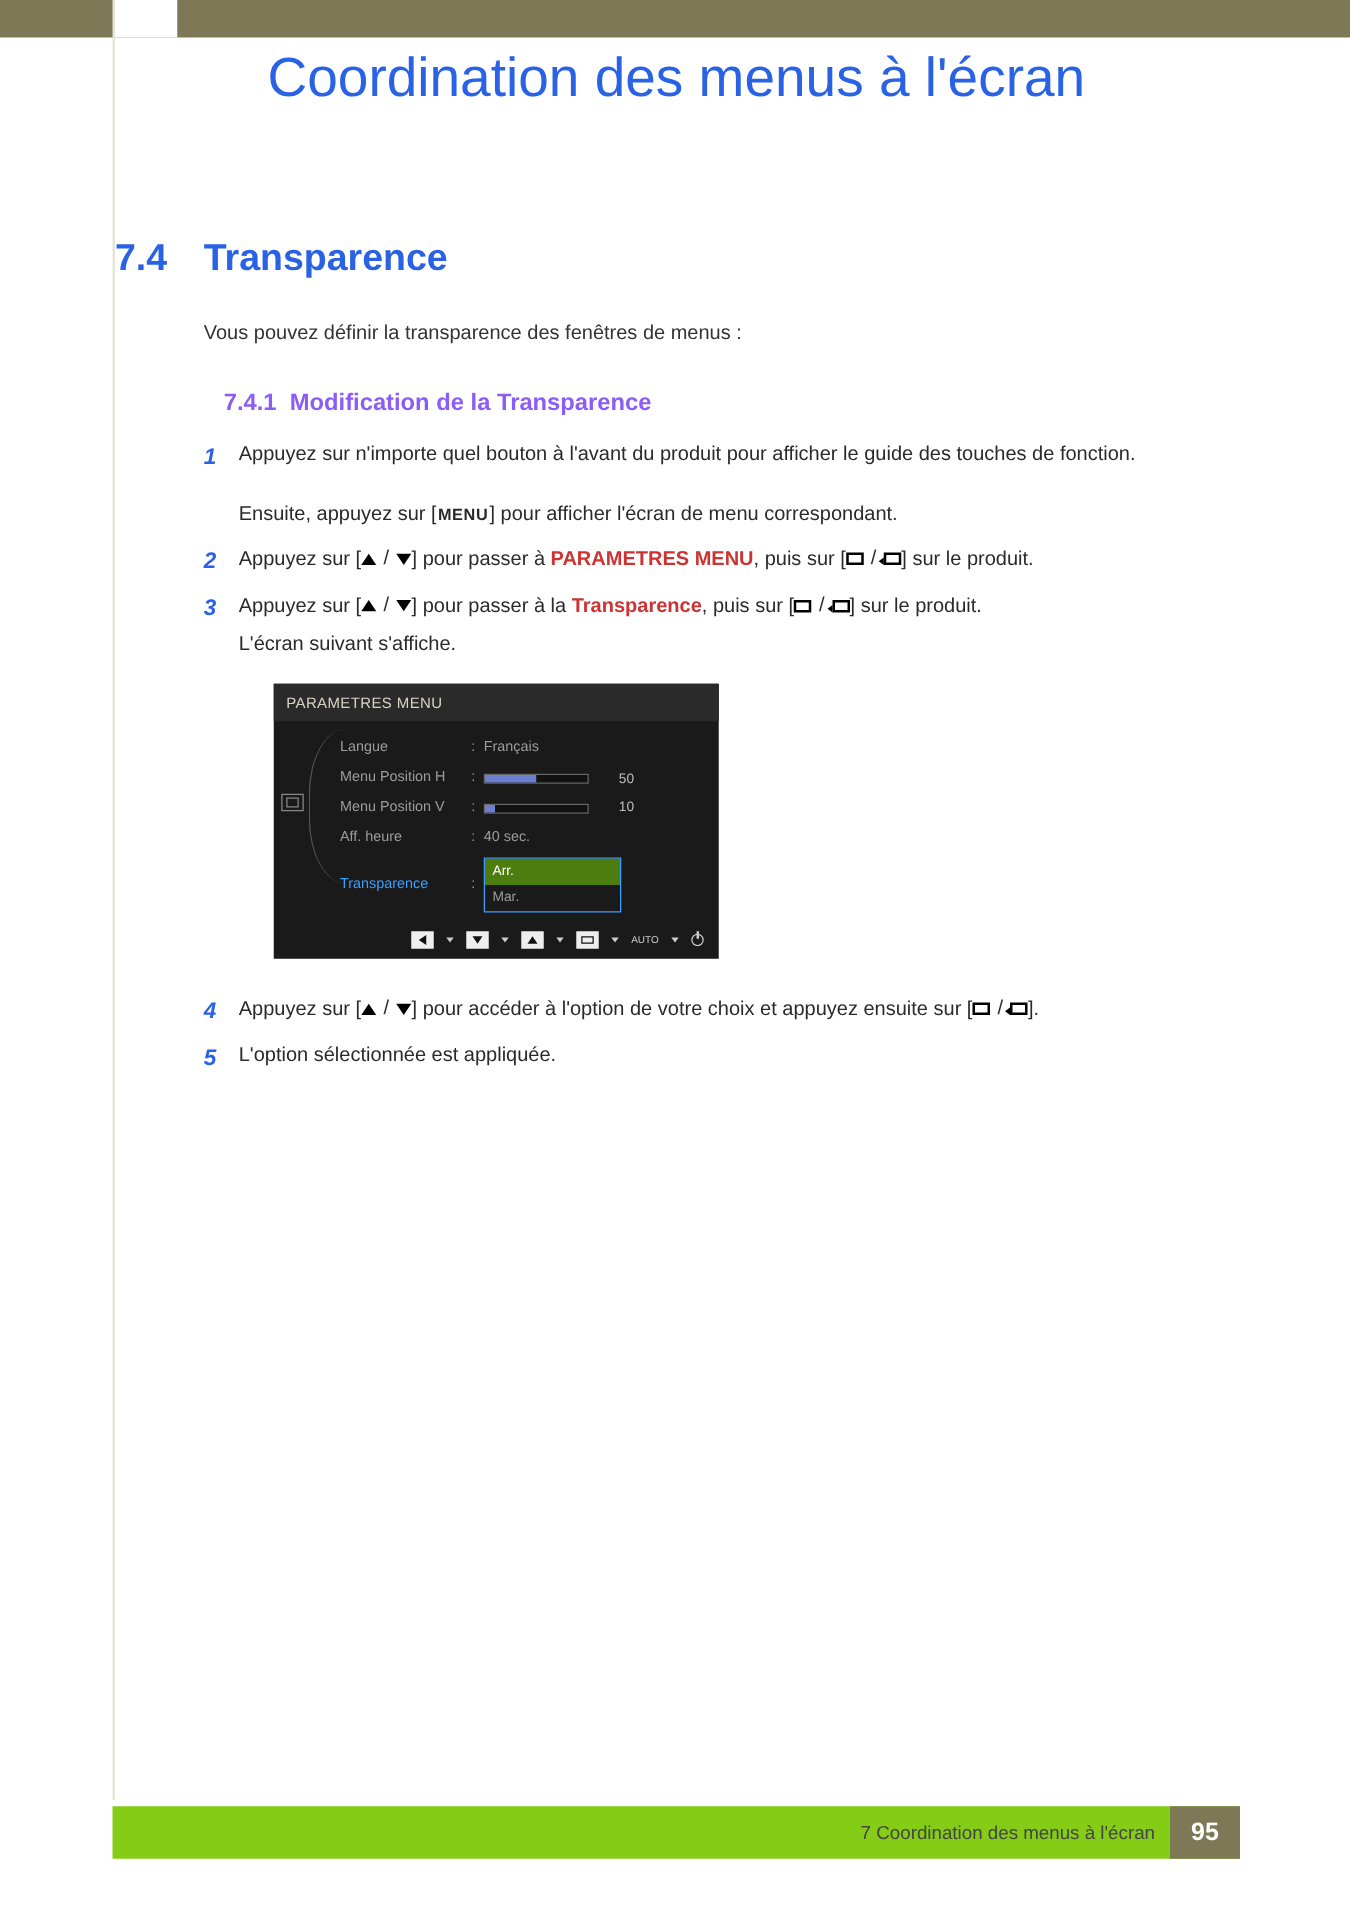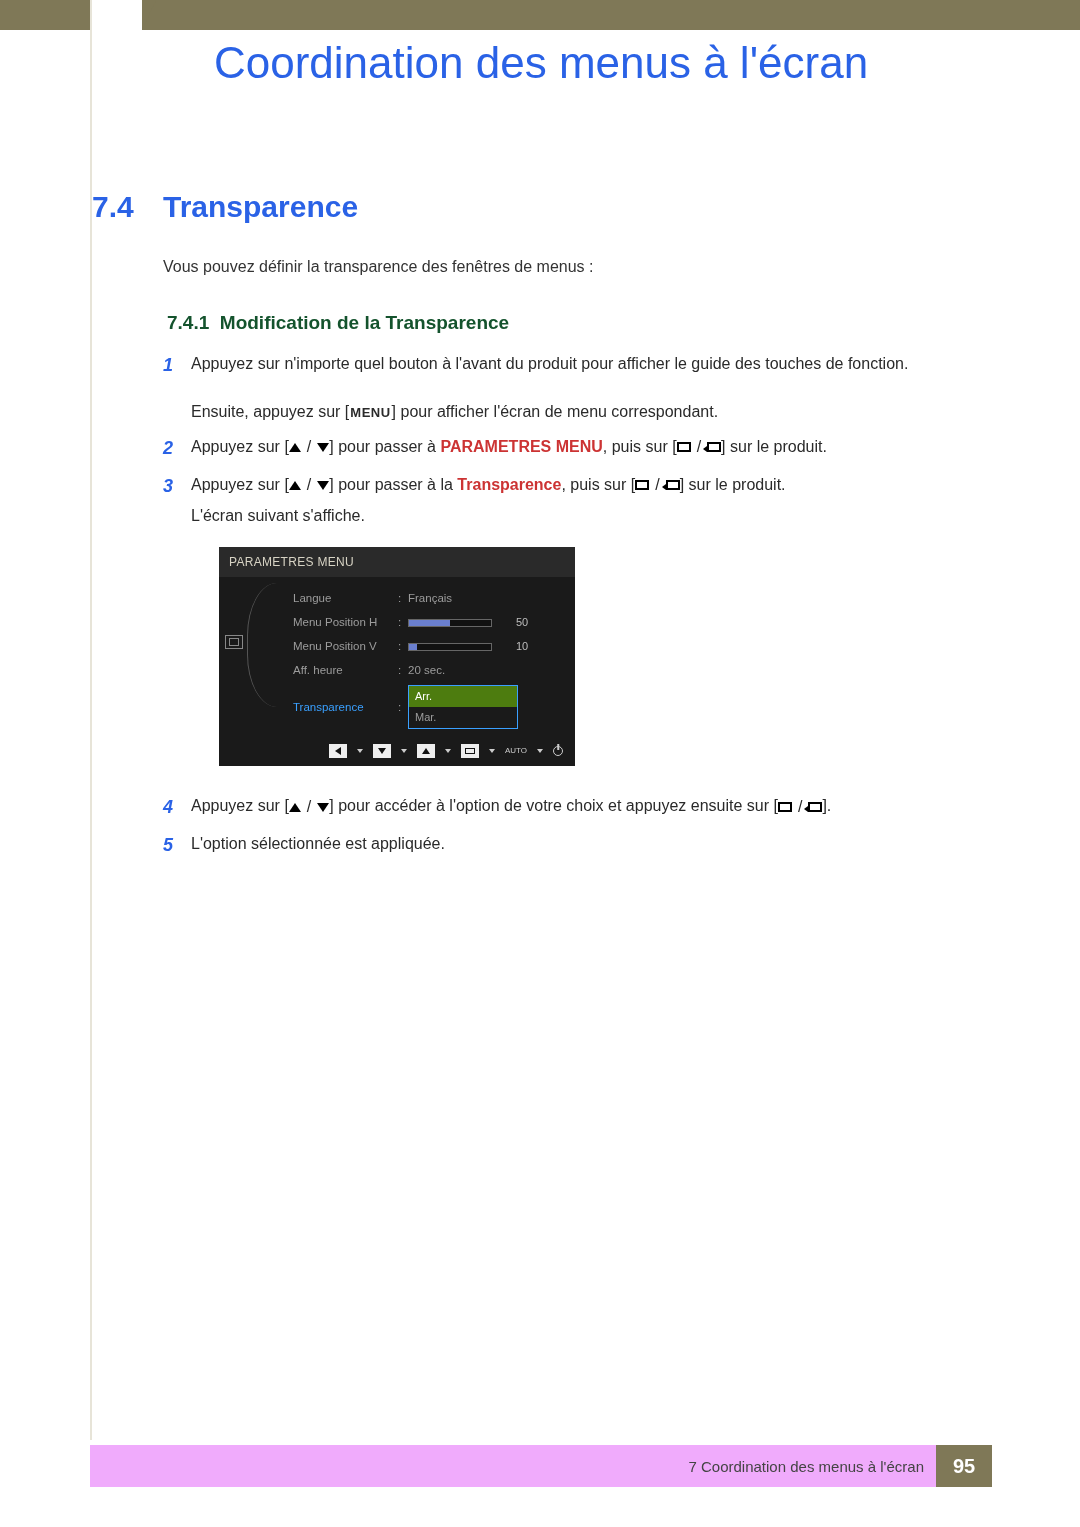--- a/index.html
+++ b/index.html
@@ -58,23 +58,23 @@
     font-weight: 700;
   }
   .intro {
     position: absolute;
     top: 258px; left: 163px; width: 800px;
     font-size: 16px;
     color: #333;
   }
   .subsec {
     position: absolute;
-    top: 312px; left: 167px;
+    top: 312px; left: 179px;
     font-size: 19px;
-    color: #14532d;
+    color: #8b5cf6;
     font-weight: 700;
   }
   .steps {
     position: absolute;
     top: 352px; left: 163px; width: 820px;
     font-size: 16px;
     line-height: 1.55;
   }
   .step-row { display: flex; margin-bottom: 10px; }
   .step-num {
@@ -149,21 +149,21 @@
   }
   .osd-header {
     background: #2a2a2a;
     color: #d7d3c4;
     font-size: 12px;
     padding: 6px 10px;
     letter-spacing: 0.3px;
   }
   .osd-body {
     position: relative;
-    padding: 10px 12px 6px 74px;
+    padding: 10px 12px 6px 53px;
     min-height: 135px;
   }
   .osd-curve {
     position: absolute;
     left: 28px; top: 6px;
     width: 30px; height: 124px;
     border-left: 1px solid #555;
     border-radius: 40px 0 0 40px / 70px 0 0 70px;
   }
   .osd-icon {
@@ -240,21 +240,21 @@
     content:""; position:absolute; left:50%; top:-3px; width:1.5px; height:6px; background:#ccc; transform:translateX(-50%);
   }
   .tiny-down {
     width:0;height:0;border-left:3px solid transparent;border-right:3px solid transparent;border-top:4px solid #ccc;
     align-self:center;
   }
   .footer-band {
     position: absolute;
     left: 90px; bottom: 40px;
     width: 902px; height: 42px;
-    background: #f0abfc;
+    background: #84cc16;
     display: flex;
     align-items: center;
     justify-content: flex-end;
     padding-right: 0;
   }
   .footer-text {
     font-size: 15px;
     color: #444;
     padding-right: 12px;
   }
@@ -356,21 +356,21 @@
                 <div class="slider">
                     <div class="slider-fill" style="width:10%"></div>
                   </div>
                 <span class="osd-num">10</span>
               </div>
             </div>
 
             <div class="osd-row">
               <div class="osd-label">Aff. heure</div>
               <div class="osd-colon">:</div>
-              <div class="osd-val">20 sec.</div>
+              <div class="osd-val">40 sec.</div>
             </div>
 
             <div class="osd-row sel">
               <div class="osd-label">Transparence</div>
               <div class="osd-colon">:</div>
               <div class="osd-val">
                 <div class="osd-dropdown">
                   <div class="dd-sel">Arr.</div>
                   <div class="dd-opt">Mar.</div>
                 </div>

